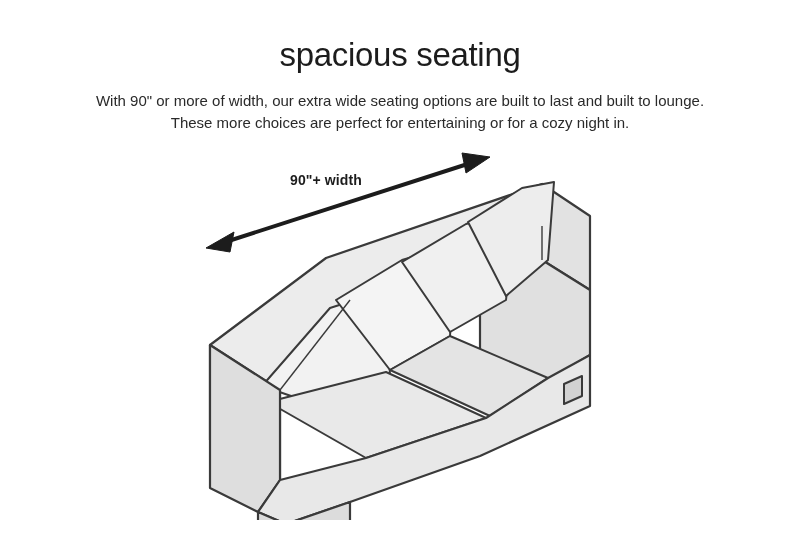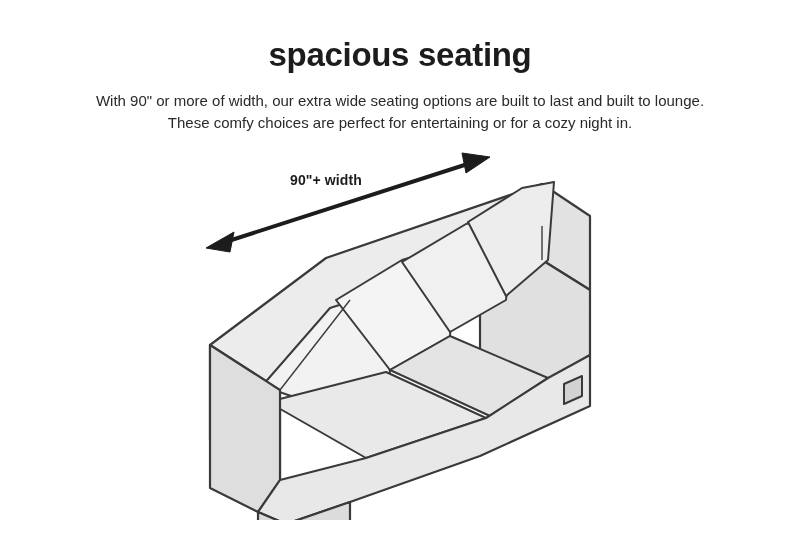--- a/index.html
+++ b/index.html
@@ -21,21 +21,21 @@
     height: 534px;
     background: #ffffff;
   }
   .headline {
     position: absolute;
     top: 36px;
     left: 0;
     width: 800px;
     text-align: center;
     font-size: 33px;
-    font-weight: bold;
+    font-weight: normal;
     letter-spacing: -0.3px;
     color: #1c1c1c;
   }
   .subcopy {
     position: absolute;
     top: 90px;
     left: 0;
     width: 800px;
     text-align: center;
     font-size: 15px;
@@ -67,21 +67,21 @@
 </style>
 </head>
 <body>
 
 <div class="page">
 
   <div class="headline">spacious seating</div>
 
   <div class="subcopy">
     <span class="line">With 90" or more of width, our extra wide seating options are built to last and built to lounge.</span>
-    <span class="line">These comfy choices are perfect for entertaining or for a cozy night in.</span>
+    <span class="line">These more choices are perfect for entertaining or for a cozy night in.</span>
   </div>
 
   <div class="illustration">
 
     <div class="dim-label">90"+ width</div>
 
     <svg width="520" height="380" viewBox="0 0 520 380">
 
       <g stroke="#1c1c1c" fill="#1c1c1c">
         <line x1="66" y1="105" x2="330" y2="20" stroke-width="4" stroke-linecap="round"></line>

